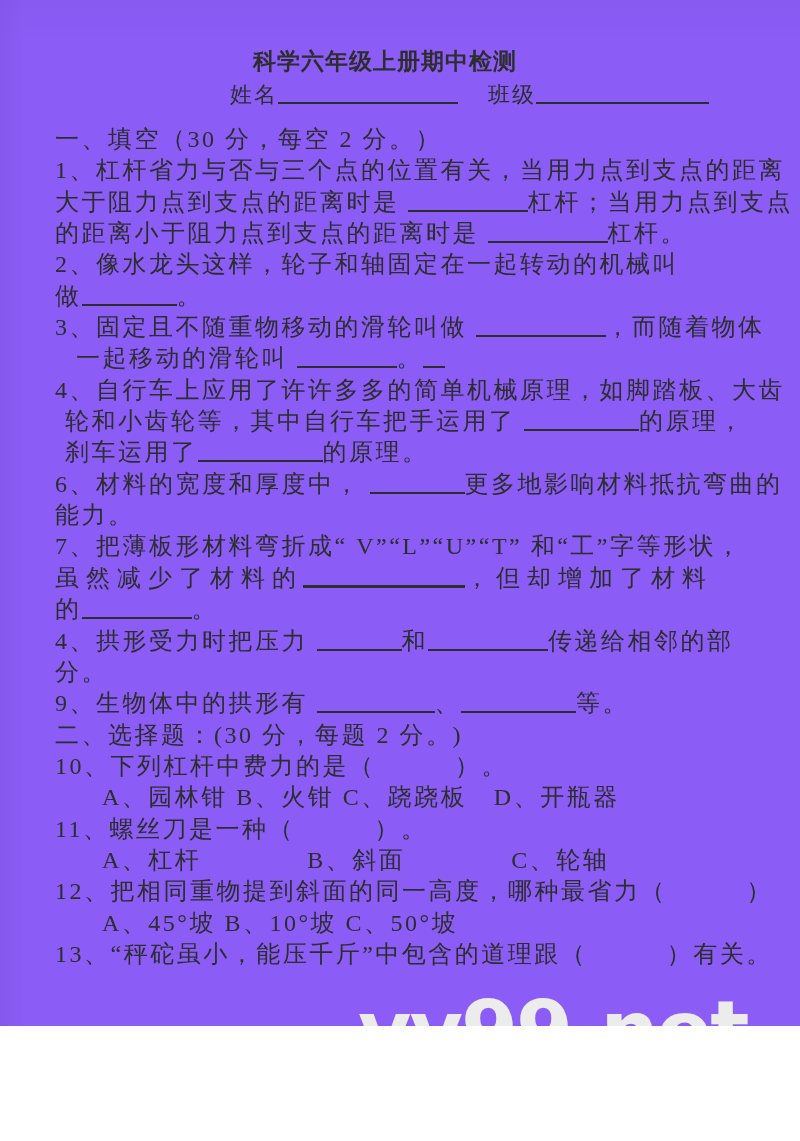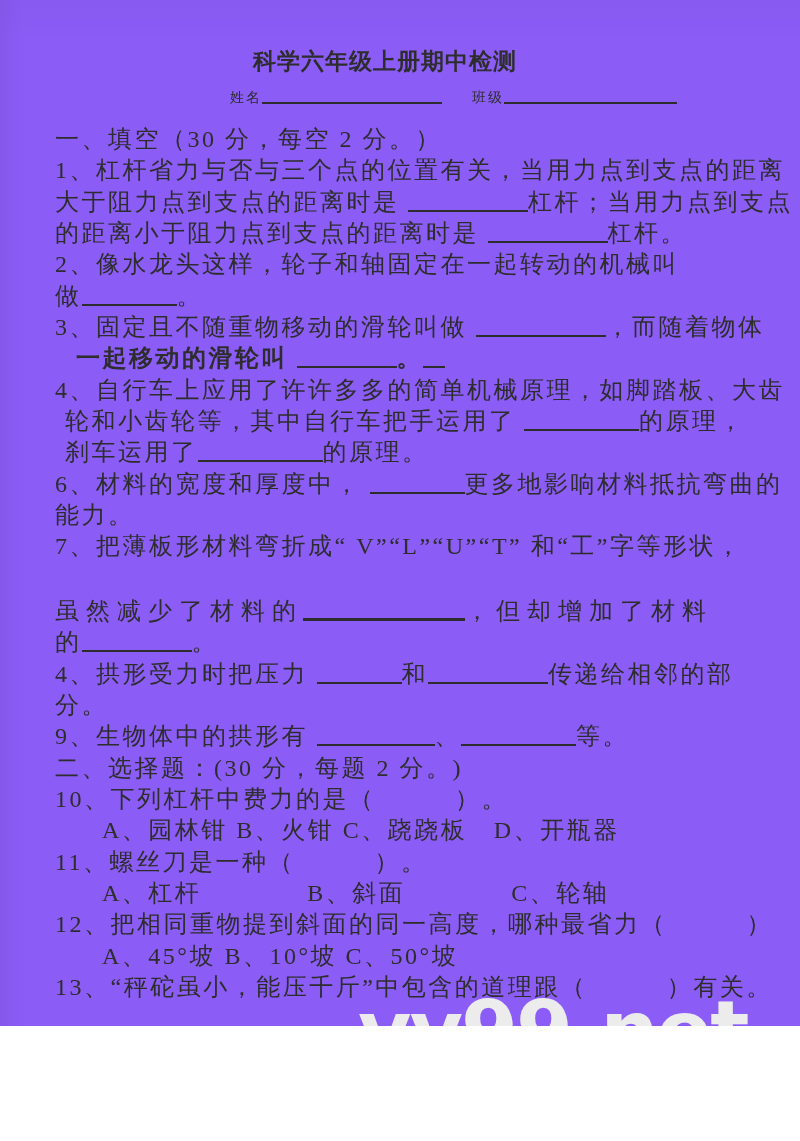--- a/index.html
+++ b/index.html
@@ -24,21 +24,21 @@
     width: 770px;
     text-align: center;
     font-size: 23px;
     font-weight: bold;
     letter-spacing: 1px;
     white-space: nowrap;
   }
   .header-row {
     position: absolute;
     top: 80px; left: 230px;
-    font-size: 14px;
+    font-size: 22px;
     letter-spacing: 2px;
     white-space: nowrap;
   }
   .header-row .gap { display: inline-block; width: 30px; }
   .blank {
     display: inline-block;
     height: 20px;
     border-bottom: 2px solid #2d2d2d;
     position: relative;
     top: 2px;
@@ -52,23 +52,23 @@
     width: 710px;
     font-size: 24px;
     letter-spacing: 2.5px;
   }
   .line {
     height: 31.35px;
     line-height: 31.35px;
     white-space: nowrap;
   }
   .line.ind1 { padding-left: 10px; }
-  .line.ind2 { padding-left: 21px; font-weight: bold; }
+  .line.ind2 { padding-left: 21px; }
   .line.ind3 { padding-left: 47px; }
-  .line.wide { letter-spacing: 7px; margin-top: 33px; }
+  .line.wide { letter-spacing: 7px; }
   .watermark {
     position: absolute;
     top: 990px; left: 358px;
     font-family: "DejaVu Sans", sans-serif;
     font-weight: bold;
     font-size: 82px;
     line-height: 82px;
     letter-spacing: -2px;
     color: #ececec;
     user-select: none;

